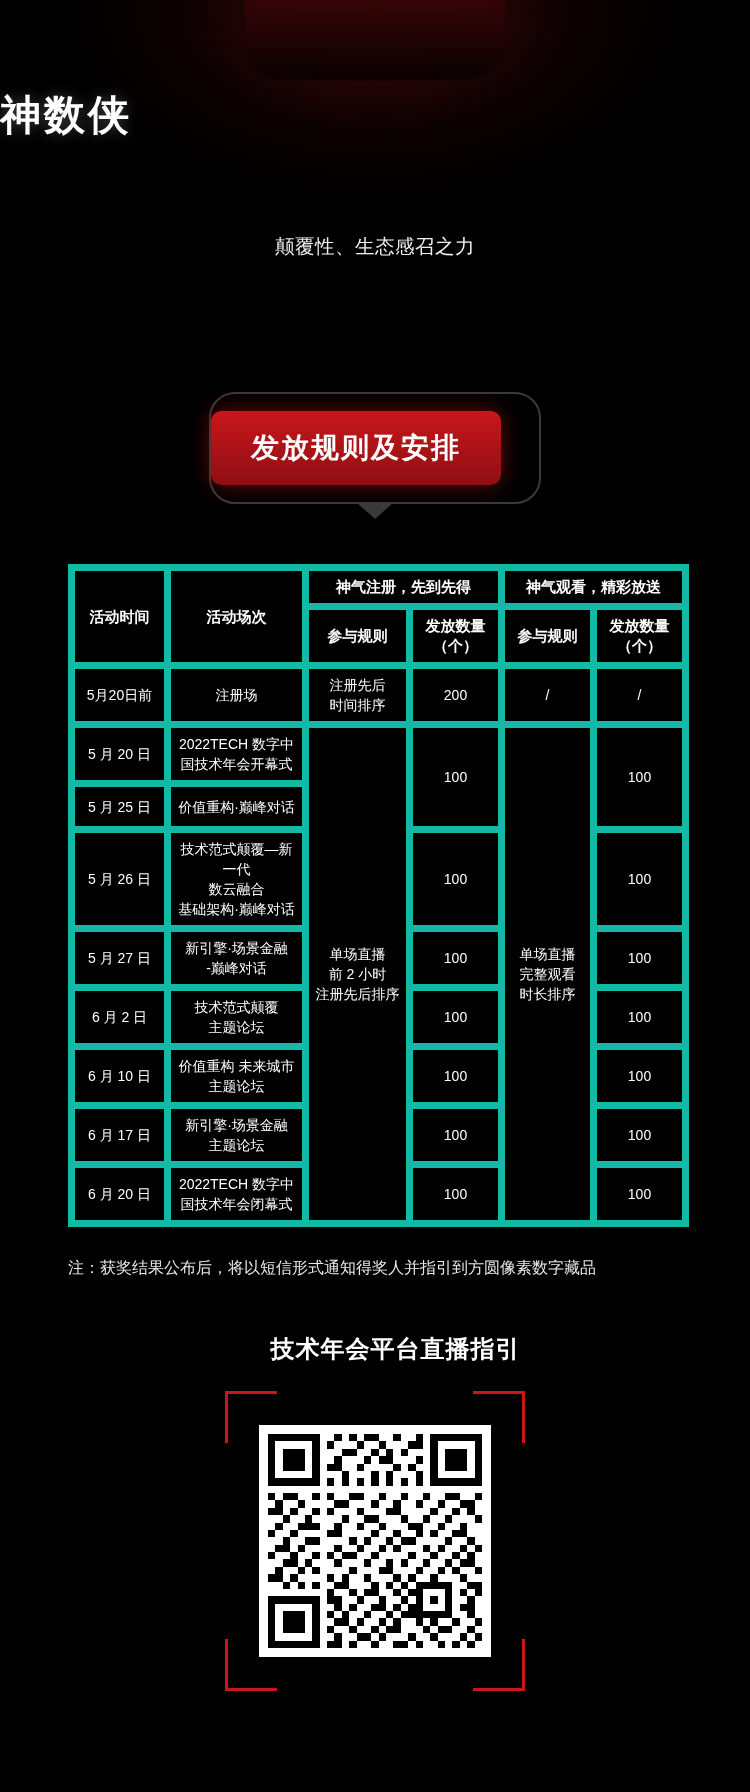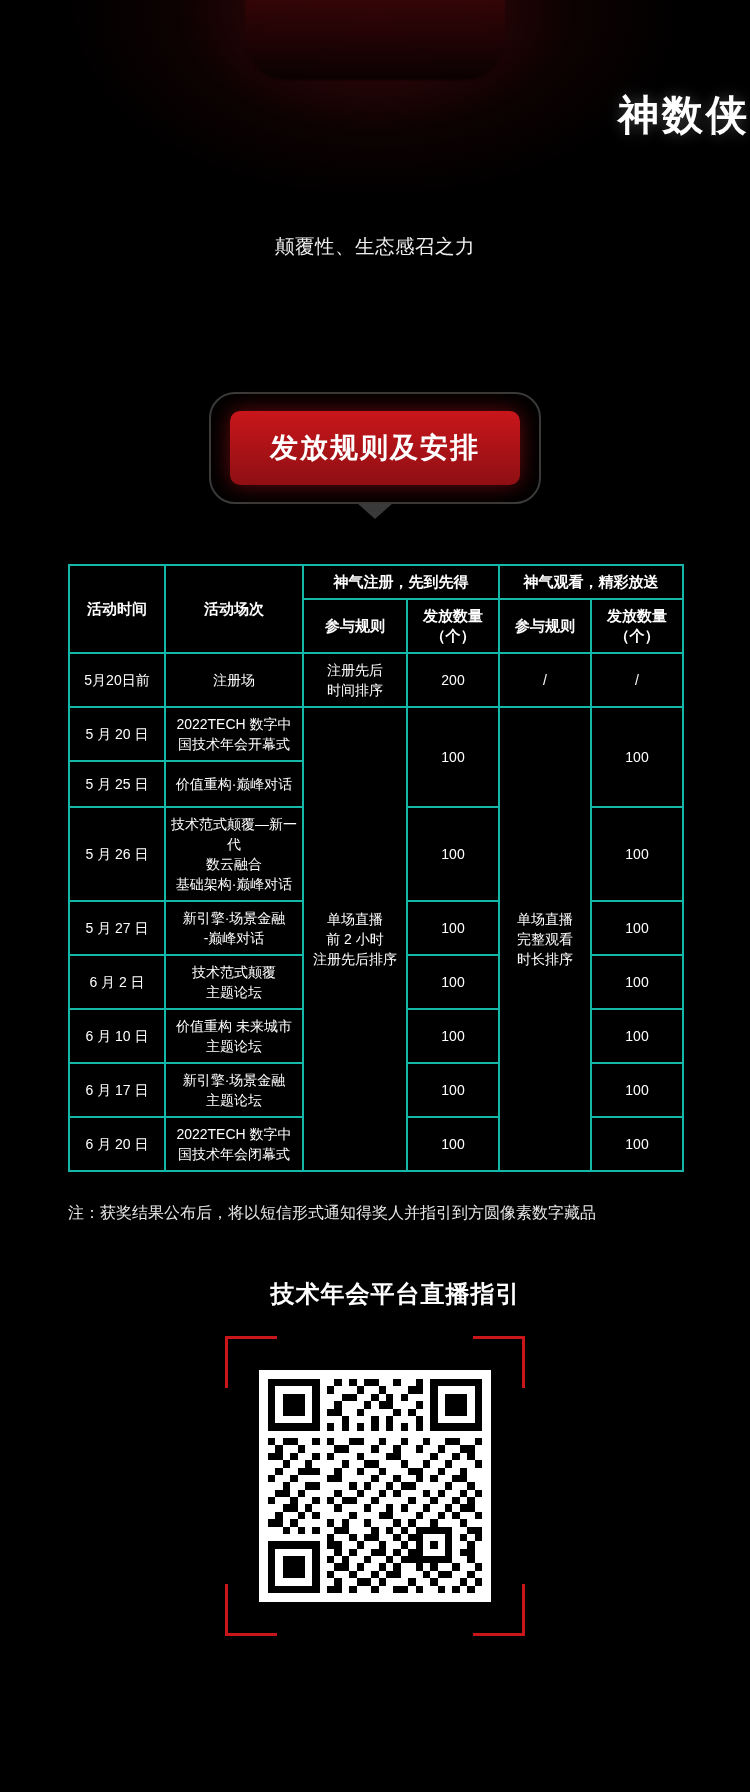--- a/index.html
+++ b/index.html
@@ -45,21 +45,21 @@
     width: 620px;
     height: 380px;
     background: radial-gradient(ellipse at center, rgba(150,20,24,.45) 0%, rgba(70,8,10,.18) 45%, rgba(0,0,0,0) 72%);
     pointer-events: none;
   }
   .title {
     position: absolute;
     top: 88px;
     left: 0;
     width: 750px;
-    text-align: right;
+    text-align: left;
     font-size: 41px;
     font-weight: bold;
     letter-spacing: 3px;
     color: #ffffff;
     text-shadow: 0 0 14px rgba(255,255,255,.25);
   }
 
   
   .subtitle {
     margin: 18px auto 0;
@@ -80,21 +80,20 @@
     flex-direction: column;
     align-items: center;
   }
   .badge-outer {
     width: 332px;
     height: 112px;
     border: 2px solid #3a3a3a;
     border-radius: 26px;
     display: flex;
     align-items: center;
-    justify-content: center;
     position: relative;
   }
   .badge-inner {
     width: 290px;
     height: 74px;
     background: linear-gradient(180deg, #c9161b 0%, #8e0f13 100%);
     border-radius: 10px;
     display: flex;
     align-items: center;
     justify-content: center;
@@ -119,21 +118,21 @@
   .table-wrap {
     margin: 45px auto 0;
     width: 614px;
   }
   table.sched {
     width: 614px;
     border-collapse: collapse;
     table-layout: fixed;
   }
   table.sched th, table.sched td {
-    border: 2px solid #14b8a6;
+    border: 7px solid #14b8a6;
     color: #ffffff;
     text-align: center;
     vertical-align: middle;
     font-size: 14px;
     line-height: 20px;
     padding: 6px 3px;
   }
   table.sched th { font-weight: bold; font-size: 15px; }
   .c-time { width: 96px; }
   .c-sess { width: 138px; }

